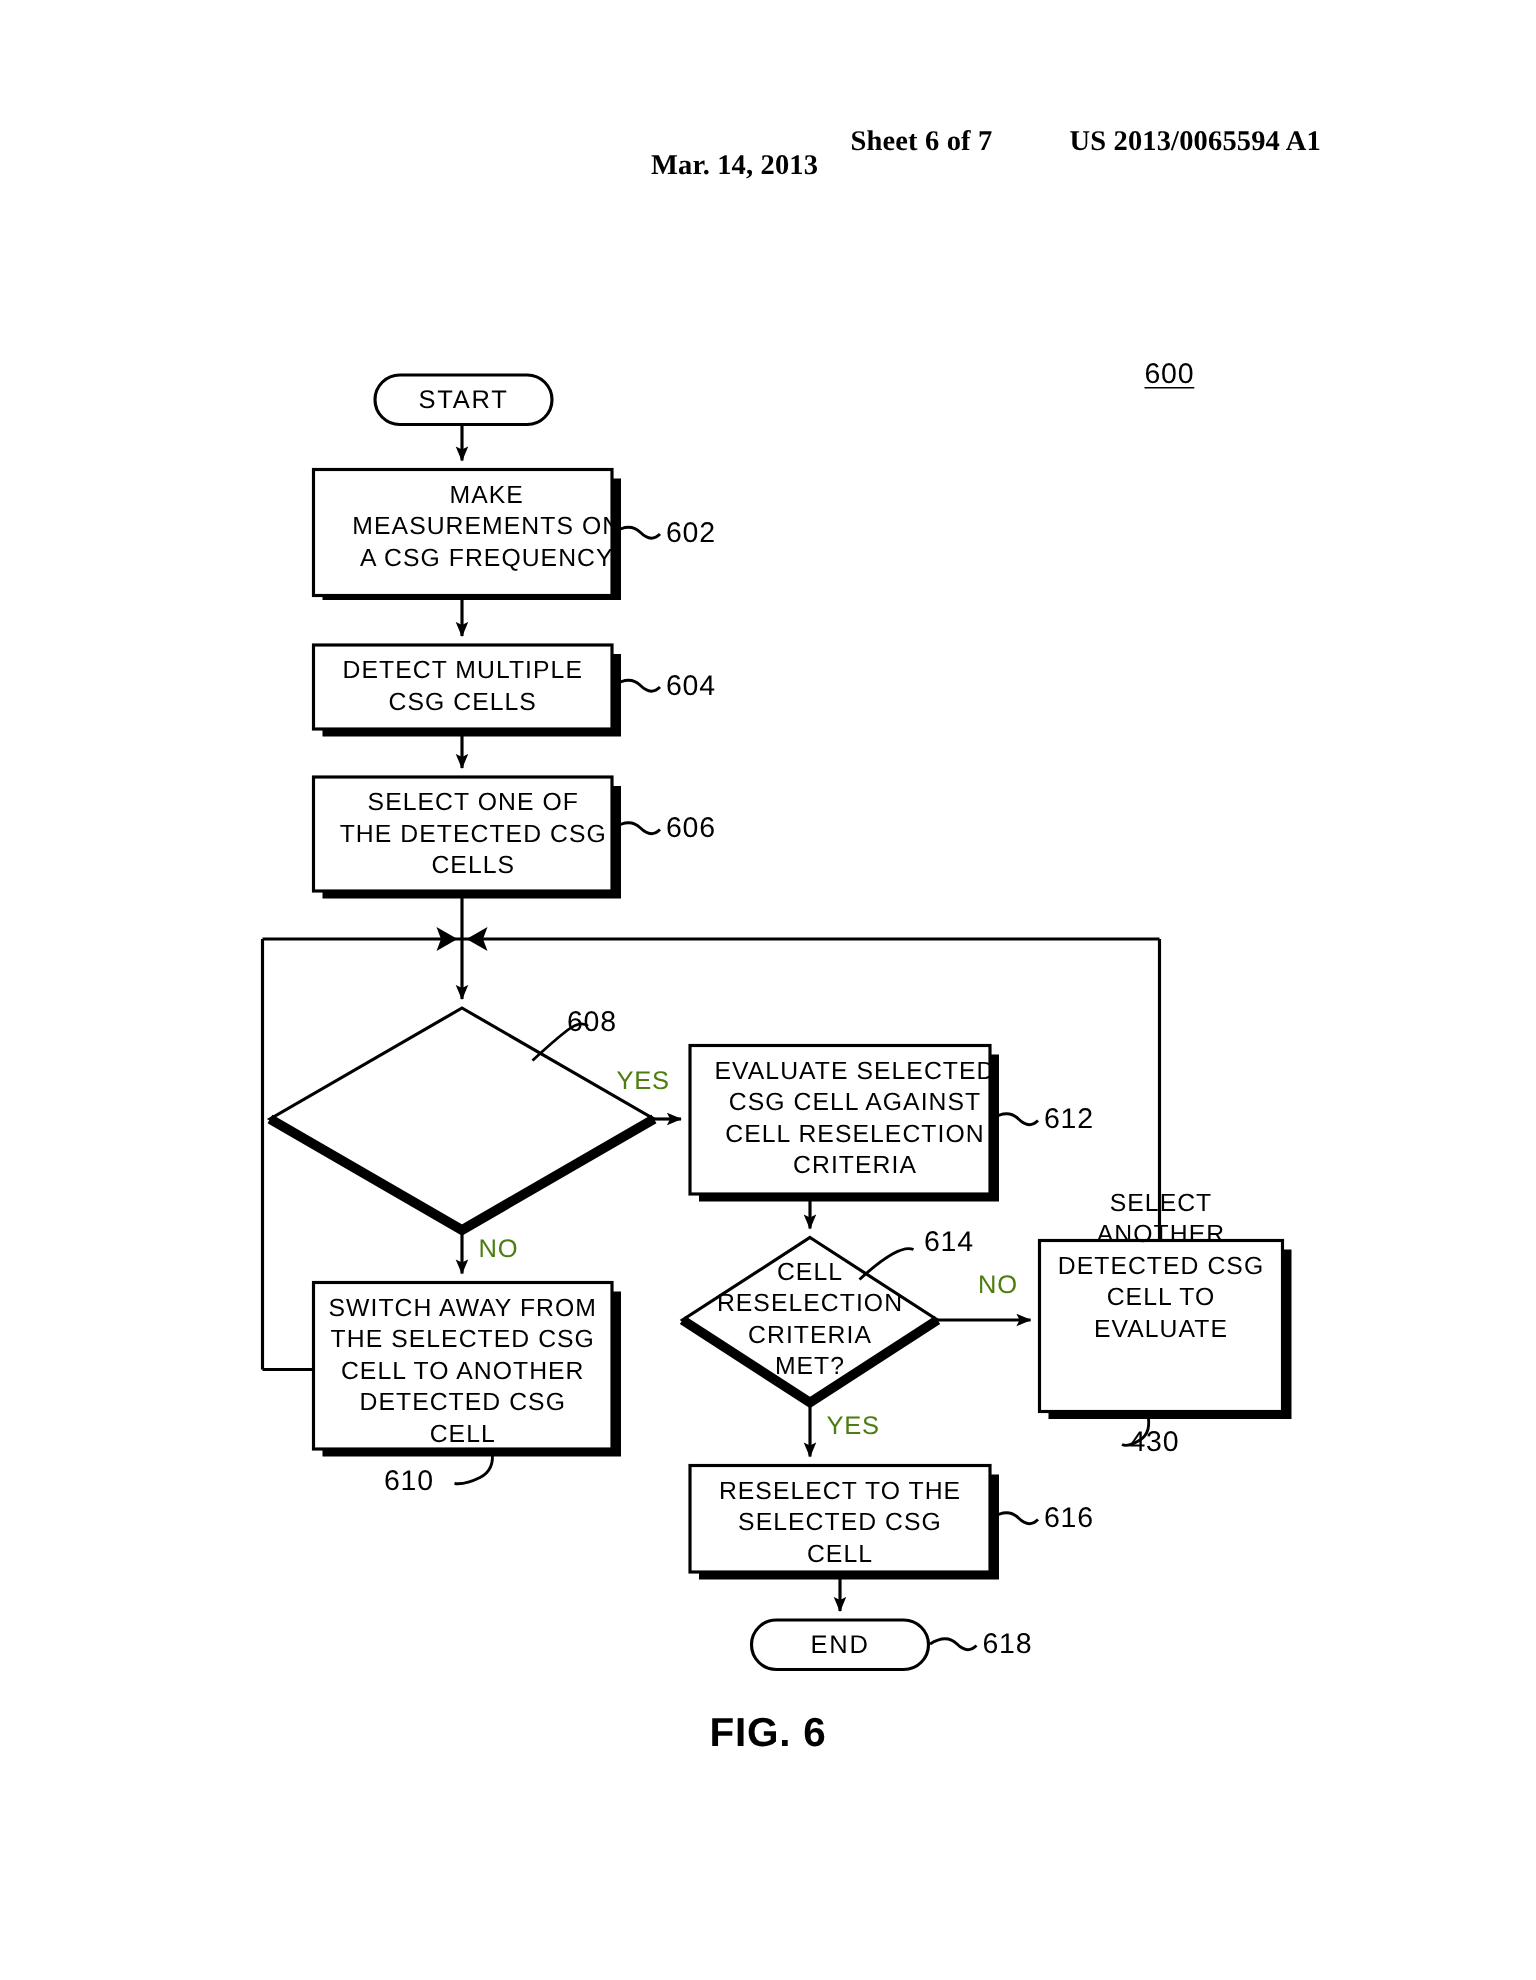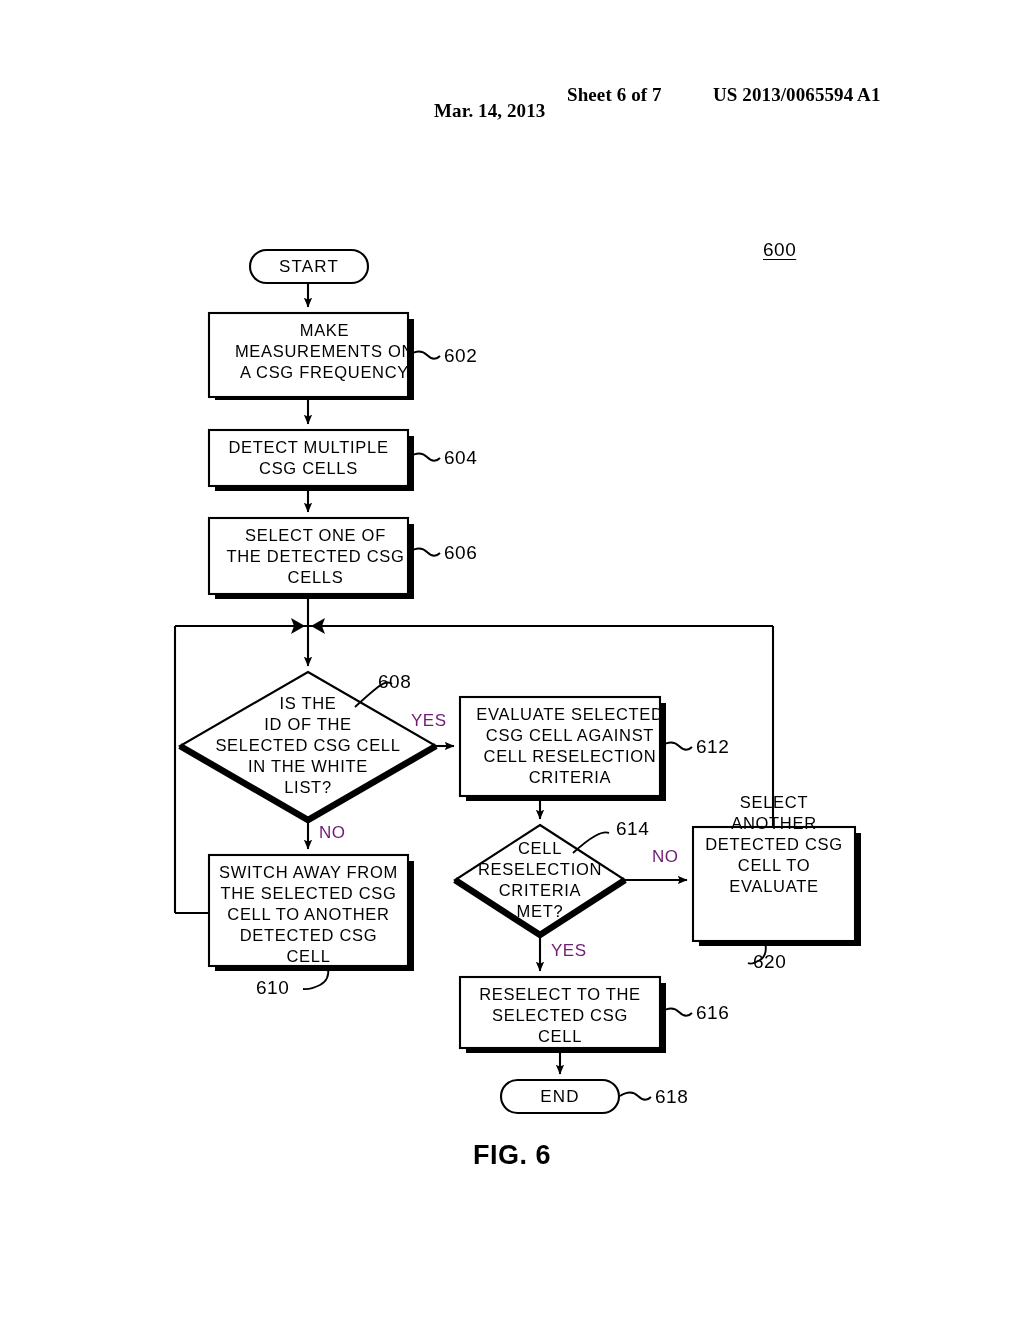--- a/index.html
+++ b/index.html
@@ -99,21 +99,21 @@
     text-decoration: underline;
     text-underline-offset: 3px;
   }
 
   
   .branch-label {
     position: absolute;
     font-family: "Liberation Sans", sans-serif;
     font-size: 17px;
     letter-spacing: 0.5px;
-    color: #701a75;
+    color: #4d7c0f;
     white-space: nowrap;
   }
 
   
   #fig-caption {
     position: absolute;
     left: 0;
     top: 1140px;
     width: 1024px;
     text-align: center;
@@ -241,25 +241,20 @@
 MEASUREMENTS  ON
 A  CSG  FREQUENCY</div>
 
   <div class="node-text" style="left:209px; top:437px; width:199px;">DETECT  MULTIPLE
 CSG  CELLS</div>
 
   <div class="node-text" style="left:196px; top:525px; width:199px;margin-left:20px;">SELECT  ONE  OF
 THE  DETECTED  CSG
 CELLS</div>
 
-  <div class="node-text" style="left:180px; top:693px; width:256px;">IS  THE
-ID  OF  THE
-SELECTED  CSG  CELL
-IN  THE  WHITE
-LIST?</div>
 
   <div class="node-text" style="left:209px; top:862px; width:199px;">SWITCH  AWAY  FROM
 THE  SELECTED  CSG
 CELL  TO  ANOTHER
 DETECTED  CSG
 CELL</div>
 
   <div class="node-text" style="left:470px; top:704px; width:200px;">EVALUATE  SELECTED
 CSG  CELL  AGAINST
 CELL  RESELECTION
@@ -289,17 +284,17 @@
 
   <div class="ref-num" style="left:444px; top:345px;">602</div>
   <div class="ref-num" style="left:444px; top:447px;">604</div>
   <div class="ref-num" style="left:444px; top:542px;">606</div>
   <div class="ref-num" style="left:378px; top:671px;">608</div>
   <div class="ref-num" style="left:256px; top:977px;">610</div>
   <div class="ref-num" style="left:696px; top:736px;">612</div>
   <div class="ref-num" style="left:616px; top:818px;">614</div>
   <div class="ref-num" style="left:696px; top:1002px;">616</div>
   <div class="ref-num" style="left:655px; top:1086px;">618</div>
-  <div class="ref-num" style="left:753px; top:951px;">620</div>
+  <div class="ref-num" style="left:753px; top:951px;">430</div>
 
 </div>
 
 <div id="fig-caption">FIG. 6</div>
 
 </body></html>

